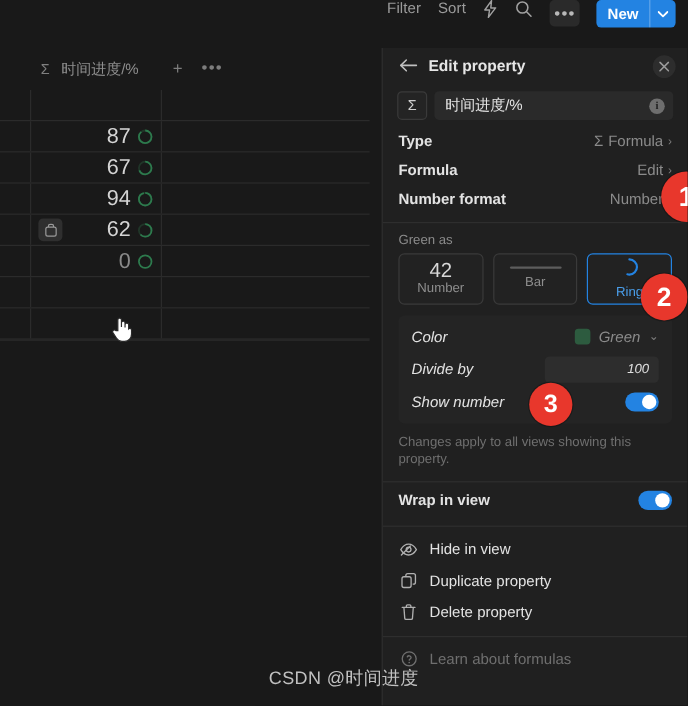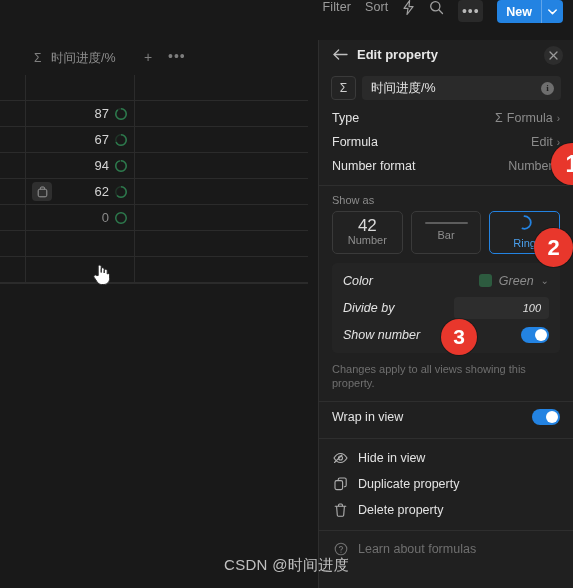--- a/index.html
+++ b/index.html
@@ -54,21 +54,21 @@
     border-bottom: 1px solid #2b2b2b;
     display: flex; align-items: center;
   }
   .row .c0 { width: 26px; height: 100%; border-right: 1px solid #2b2b2b; }
   .row .c1 {
     width: 109px; height: 100%; border-right: 1px solid #2b2b2b;
     display: flex; align-items: center; justify-content: flex-end;
     padding-right: 6px; position: relative;
   }
   .row .c2 { flex: 1; height: 100%; }
-  .val { color: #d4d4d4; font-size: 13px; margin-right: 5px; }
+  .val { color: #d4d4d4; font-size: 18px; margin-right: 5px; }
   .val.dim { color: #8a8a8a; }
   .ring { width: 14px; height: 14px; flex: 0 0 auto; }
   .drag-handle {
     position: absolute; left: 6px; top: 3px; width: 20px; height: 19px;
     background: #2f2f2f; border-radius: 4px;
     display: flex; align-items: center; justify-content: center; cursor: grab;
   }
   .rule-full { width: 308px; height: 1px; background: #2b2b2b; }
 
   
@@ -103,21 +103,21 @@
   .info-dot {
     width: 13px; height: 13px; border-radius: 50%; background:#6e6e6e; color:#202020;
     font-size: 9px; font-weight: 700; display:flex; align-items:center; justify-content:center;
     font-family: "Liberation Serif", serif; cursor:pointer;
   }
 
   .kv {
     display: flex; align-items: center; justify-content: space-between;
     height: 24px; padding: 0 13px; cursor: pointer;
   }
-  .kv .k { color: #e3e3e3; font-size: 12.5px; font-weight: 400; }
+  .kv .k { color: #e3e3e3; font-size: 12.5px; font-weight: 700; }
   .kv .v { color: #8b8b8b; font-size: 12.5px; display:flex; align-items:center; gap:4px; }
   .chev { color:#7b7b7b; font-size: 10px; }
 
   .divider { height: 1px; background: #2e2e2e; margin: 7px 0 0 0; }
 
   .showas-label { color:#8b8b8b; font-size: 11px; padding: 8px 13px 5px 13px; }
   .showas { display:flex; gap: 8px; padding: 0 13px; }
   .sa-card {
     flex: 1; height: 43px; border: 1px solid #3a3a3a; border-radius: 5px;
     display:flex; flex-direction: column; align-items:center; justify-content:center;
@@ -351,21 +351,21 @@
     <div class="kv">
       <span class="k">Number format</span>
       <span class="v">
         <span>Number</span>
         <span class="chev">›</span>
       </span>
     </div>
 
     <div class="divider"></div>
 
-    <div class="showas-label">Show as</div>
+    <div class="showas-label">Green as</div>
 
     <div class="showas">
       <div class="sa-card">
         <span class="sa-42">42</span>
         <span class="sa-name">Number</span>
       </div>
       <div class="sa-card">
         <span class="sa-bar"></span>
         <span class="sa-name">Bar</span>
       </div>

